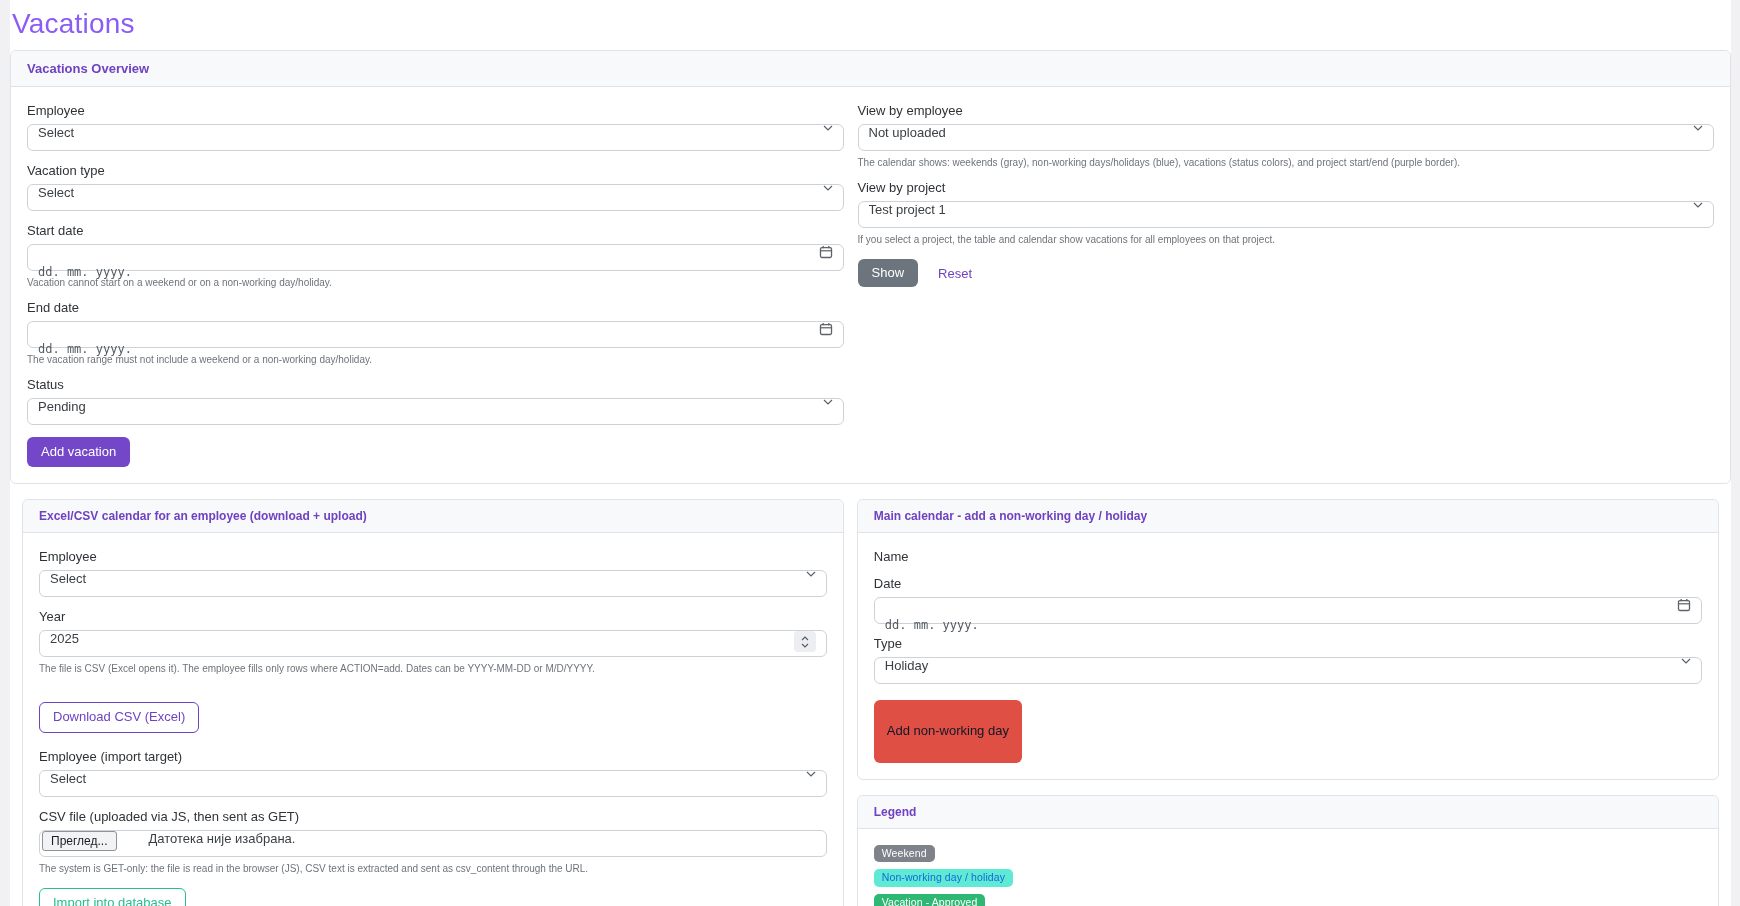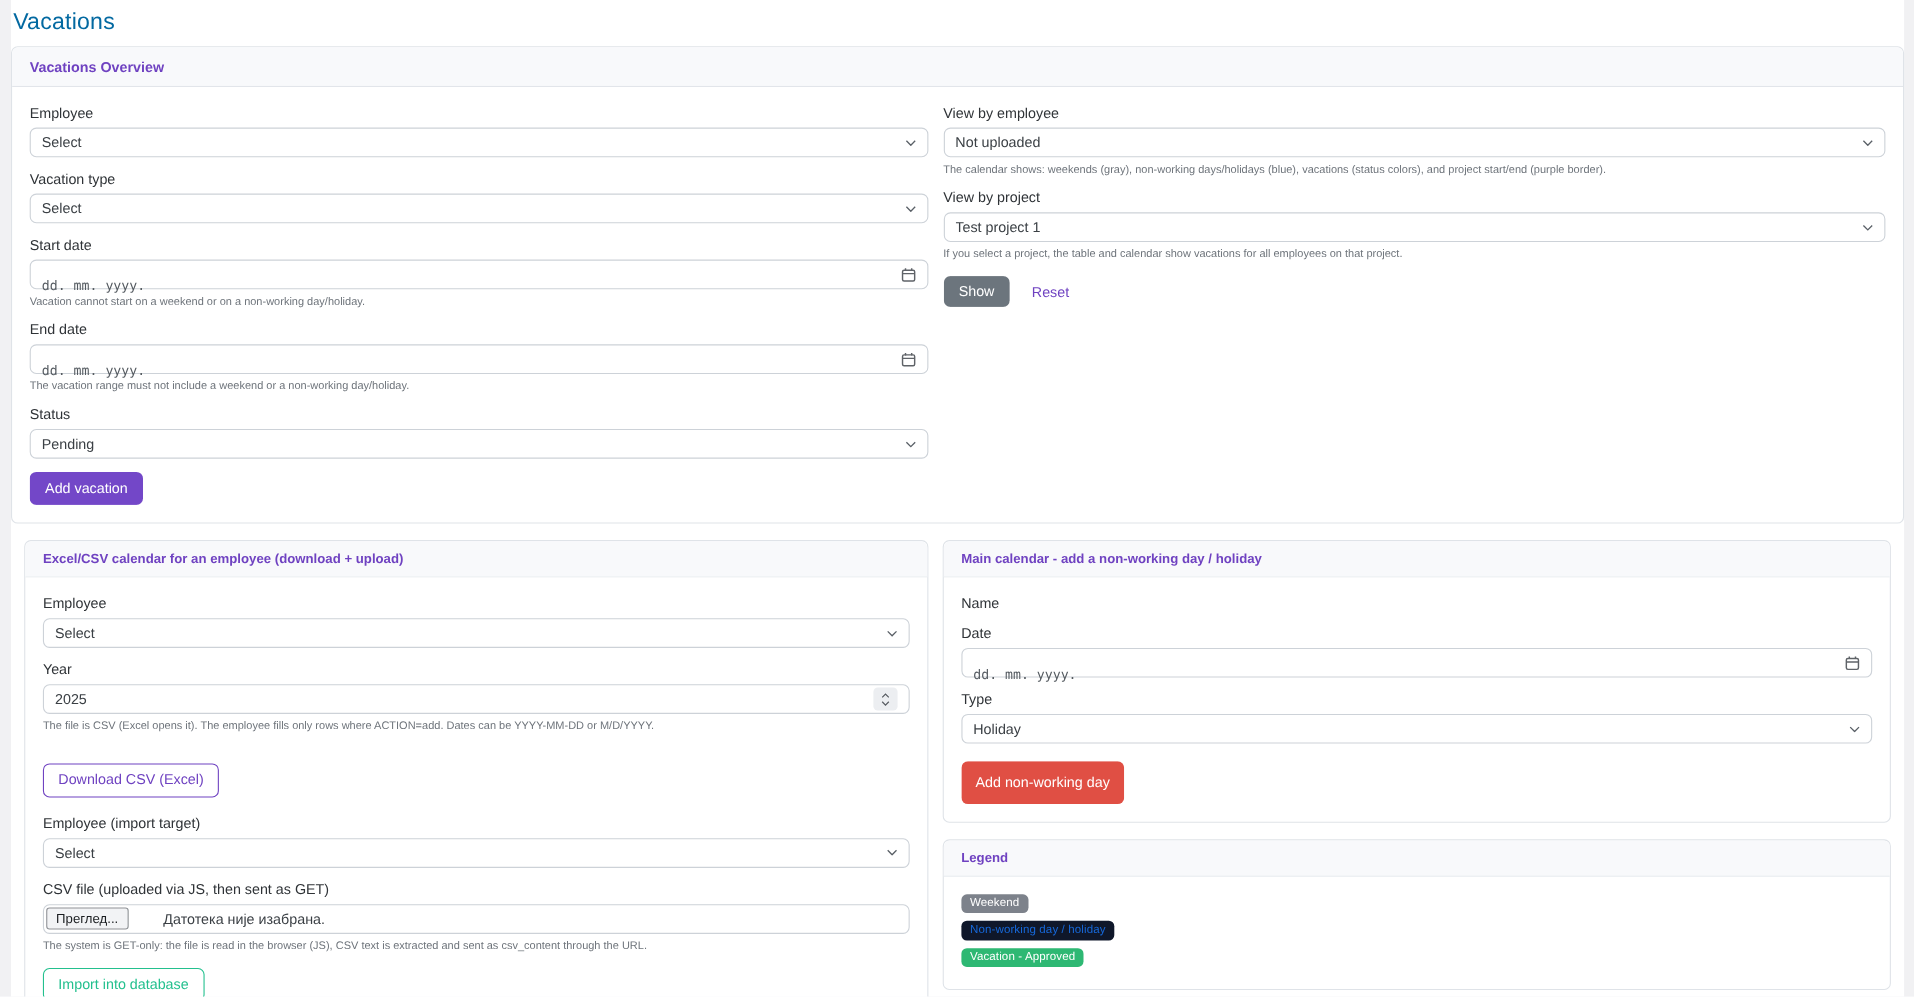--- a/index.html
+++ b/index.html
@@ -5,21 +5,21 @@
   * { box-sizing: border-box; }
   html,body { margin:0; padding:0; }
   body {
     width:1740px; height:906px; overflow:hidden;
     background:#f1f1f3;
     font-family:"Liberation Sans", sans-serif;
     color:#212529;
     font-size:13px;
   }
   .page { margin:0 9px 0 10px; background:#ffffff; min-height:906px; padding-top:1px; }
-  .page-title { font-size:21px; font-weight:400; color:#0369a1; margin:7px 0 10px 2px; letter-spacing:.2px; }
+  .page-title { font-size:28px; font-weight:400; color:#8b5cf6; margin:7px 0 10px 2px; letter-spacing:.2px; }
 
   .card { background:#fff; border:1px solid var(--card-border); border-radius:6px; }
   .card-header {
     background:var(--card-header-bg);
     border-bottom:1px solid var(--card-border);
     border-radius:6px 6px 0 0;
     padding:10px 16px;
     font-weight:700; color:var(--purple); font-size:13px;
   }
   .card-header.small-h { font-size:12px; padding:9px 16px; }
@@ -27,40 +27,40 @@
 
   .grid-2 { display:grid; grid-template-columns:48.4% 1fr; gap:0 14px; }
 
   .form-group { margin-bottom:12px; }
   .form-label { display:block; font-size:13px; color:#2f3337; margin-bottom:6px; }
   .form-text { font-size:10px; color:#6e747b; margin-top:6px; }
 
   .control {
     position:relative; height:27px; background:#fff;
     border:1px solid var(--input-border); border-radius:6px;
-    display:flex; align-items:center; padding:0 10px;
+    display:flex; align-items:flex-start; padding:0 10px;
     font-size:13px; color:#3b4045; width:100%;
   }
   .control .control-text { flex:1 1 auto; white-space:nowrap; overflow:hidden; }
   .control .chev { display:flex; align-items:center; margin-left:8px; }
   .control .cal { display:flex; align-items:center; margin-left:8px; }
   .date-ph { font-family:"DejaVu Sans Mono", monospace; font-size:12px; color:#555b61; flex:1 1 auto;margin-top:20px; }
   .placeholder { color:#82878d; }
 
   .spinner {
     width:22px; height:21px; background:#eceef1; border-radius:4px;
     display:flex; flex-direction:column; align-items:center; justify-content:center;
     gap:2px; margin-left:8px;
   }
 
   .btn { display:inline-block; font-size:13px; border-radius:6px; border:1px solid transparent;
          padding:5px 13px; line-height:1.25; cursor:default; }
   .btn-purple { background:var(--purple-btn); color:#fff; padding:6px 13px; }
   .btn-gray { background:var(--gray-btn); color:#fff; }
-  .btn-red { background:var(--red); color:#ffffff; padding:10px 12px; }
+  .btn-red { background:var(--red); color:#0f172a; padding:22px 12px; }
   .btn-outline-purple { background:#fff; color:var(--purple); border-color:var(--purple); padding:6px 13px; }
   .btn-outline-teal { background:#fff; color:var(--teal); border-color:var(--teal); padding:6px 13px; }
   .reset-link { color:var(--purple); font-size:13px; margin-left:20px; text-decoration:none; }
 
   .actions-row { margin-top:14px; display:flex; align-items:center; }
 
   .bottom-row { display:grid; grid-template-columns:488fr 512fr; gap:13px; margin:15px 12px 0; }
   .right-stack .card + .card { margin-top:15px; }
 
   .file-box { padding:0 10px 0 2px;gap:24px; }
@@ -302,21 +302,21 @@
 
           <button class="btn btn-red" style="margin-top:4px;">Add non-working day</button>
         </div>
       </section>
 
       <section class="card">
         <div class="card-header small-h">Legend</div>
         <div class="card-body">
           <div class="legend-list" id="legend-items">
               <span class="badge" style="background: rgb(125, 130, 139); color: rgb(255, 255, 255);">Weekend</span>
-              <span class="badge" style="background: #0f172a; color: rgb(22, 104, 217);">Non-working day / holiday</span>
+              <span class="badge" style="background: #5eead4; color: rgb(22, 104, 217);">Non-working day / holiday</span>
               <span class="badge" style="background: rgb(46, 184, 115); color: rgb(255, 255, 255);">Vacation - Approved</span>
             </div>
         </div>
       </section>
 
     </div>
   </div>
 
 </div>
 

